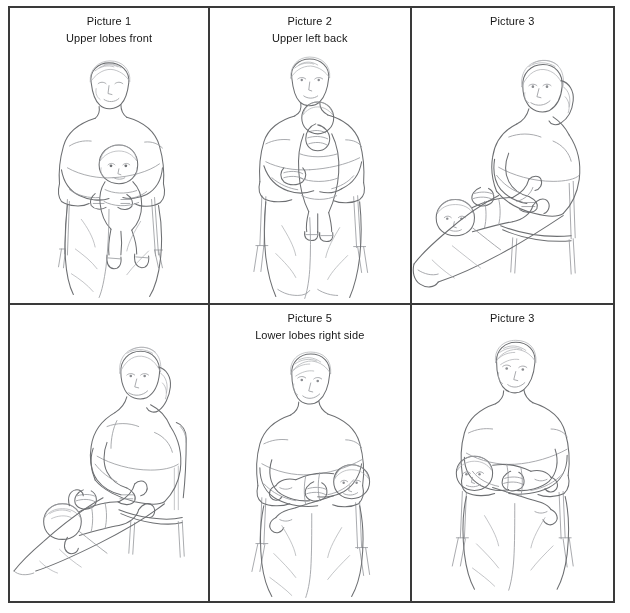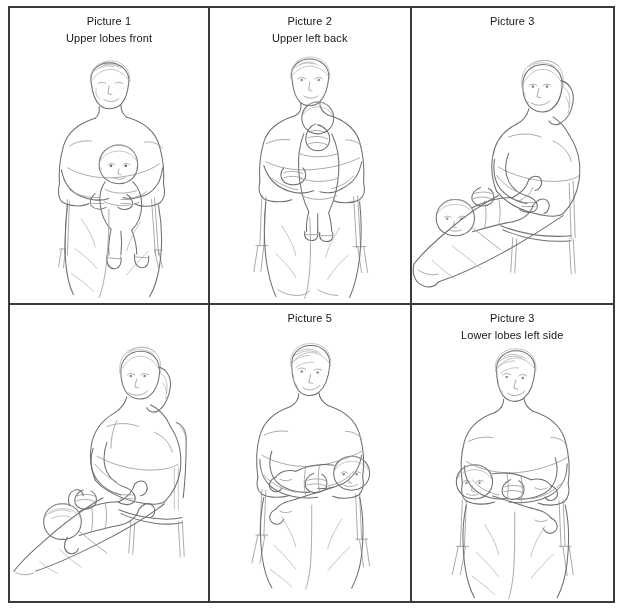--- a/index.html
+++ b/index.html
@@ -363,20 +363,21 @@
         <path class="ink-soft" d="M70 204 C80 212 90 220 98 226"></path>
         <path class="ink-hair" d="M50 222 C58 230 66 236 72 240 M30 234 C36 240 42 244 48 246"></path>
         <path class="ink-soft" d="M4 244 C8 248 16 249 24 246"></path>
       </svg>
     </div>
   </div>
 
   <div class="cell row-last">
     <div class="caption">
       <span class="line">Picture 5</span>
+      <span class="line">Lower lobes right side</span>
     </div>
     <div class="artwork">
       <svg viewBox="0 0 200 250" preserveAspectRatio="xMidYMid meet" aria-hidden="true">
 
         <path class="ink-soft" d="M52 150 L50 196 M56 151 L54 197"></path>
         <path class="ink-soft" d="M150 154 L152 200 M146 155 L148 201"></path>
         <path class="ink-soft" d="M46 196 L58 196 M146 200 L158 200"></path>
         <path class="ink-soft" d="M48 196 L42 224 M55 197 L50 224 M150 201 L154 228 M156 200 L160 227"></path>
 
         <path class="ink" d="M82 26 C81 14 90 6 101 6 C113 6 121 14 120 26 C119 38 115 48 109 53 C103 58 93 57 88 50 C84 44 82 34 82 26 Z"></path>
@@ -434,21 +435,20 @@
         <path class="ink-hair" d="M72 178 C78 188 84 198 86 208 M132 180 C126 190 120 200 118 210"></path>
         <path class="ink-hair" d="M64 206 C72 214 80 222 86 230 M140 208 C132 216 124 224 118 232"></path>
         <path class="ink-hair" d="M60 230 C68 236 76 242 82 248"></path>
       </svg>
     </div>
   </div>
 
   <div class="cell col-last row-last">
     <div class="caption">
       <span class="line">Picture 3</span>
-      <span class="line">Lower lobes left side</span>
     </div>
     <div class="artwork">
       <svg viewBox="0 0 200 250" preserveAspectRatio="xMidYMid meet" aria-hidden="true">
 
         <path class="ink-soft" d="M50 152 L48 198 M54 153 L52 199"></path>
         <path class="ink-soft" d="M150 152 L152 198 M146 153 L148 199"></path>
         <path class="ink-soft" d="M44 198 L56 198 M146 198 L158 198"></path>
         <path class="ink-soft" d="M46 198 L40 226 M53 199 L48 226 M150 199 L154 227 M156 198 L160 226"></path>
 
         <path class="ink" d="M84 24 C83 12 92 4 103 4 C115 4 123 12 122 24 C121 36 117 46 111 51 C105 56 95 55 90 48 C86 42 84 32 84 24 Z"></path>

